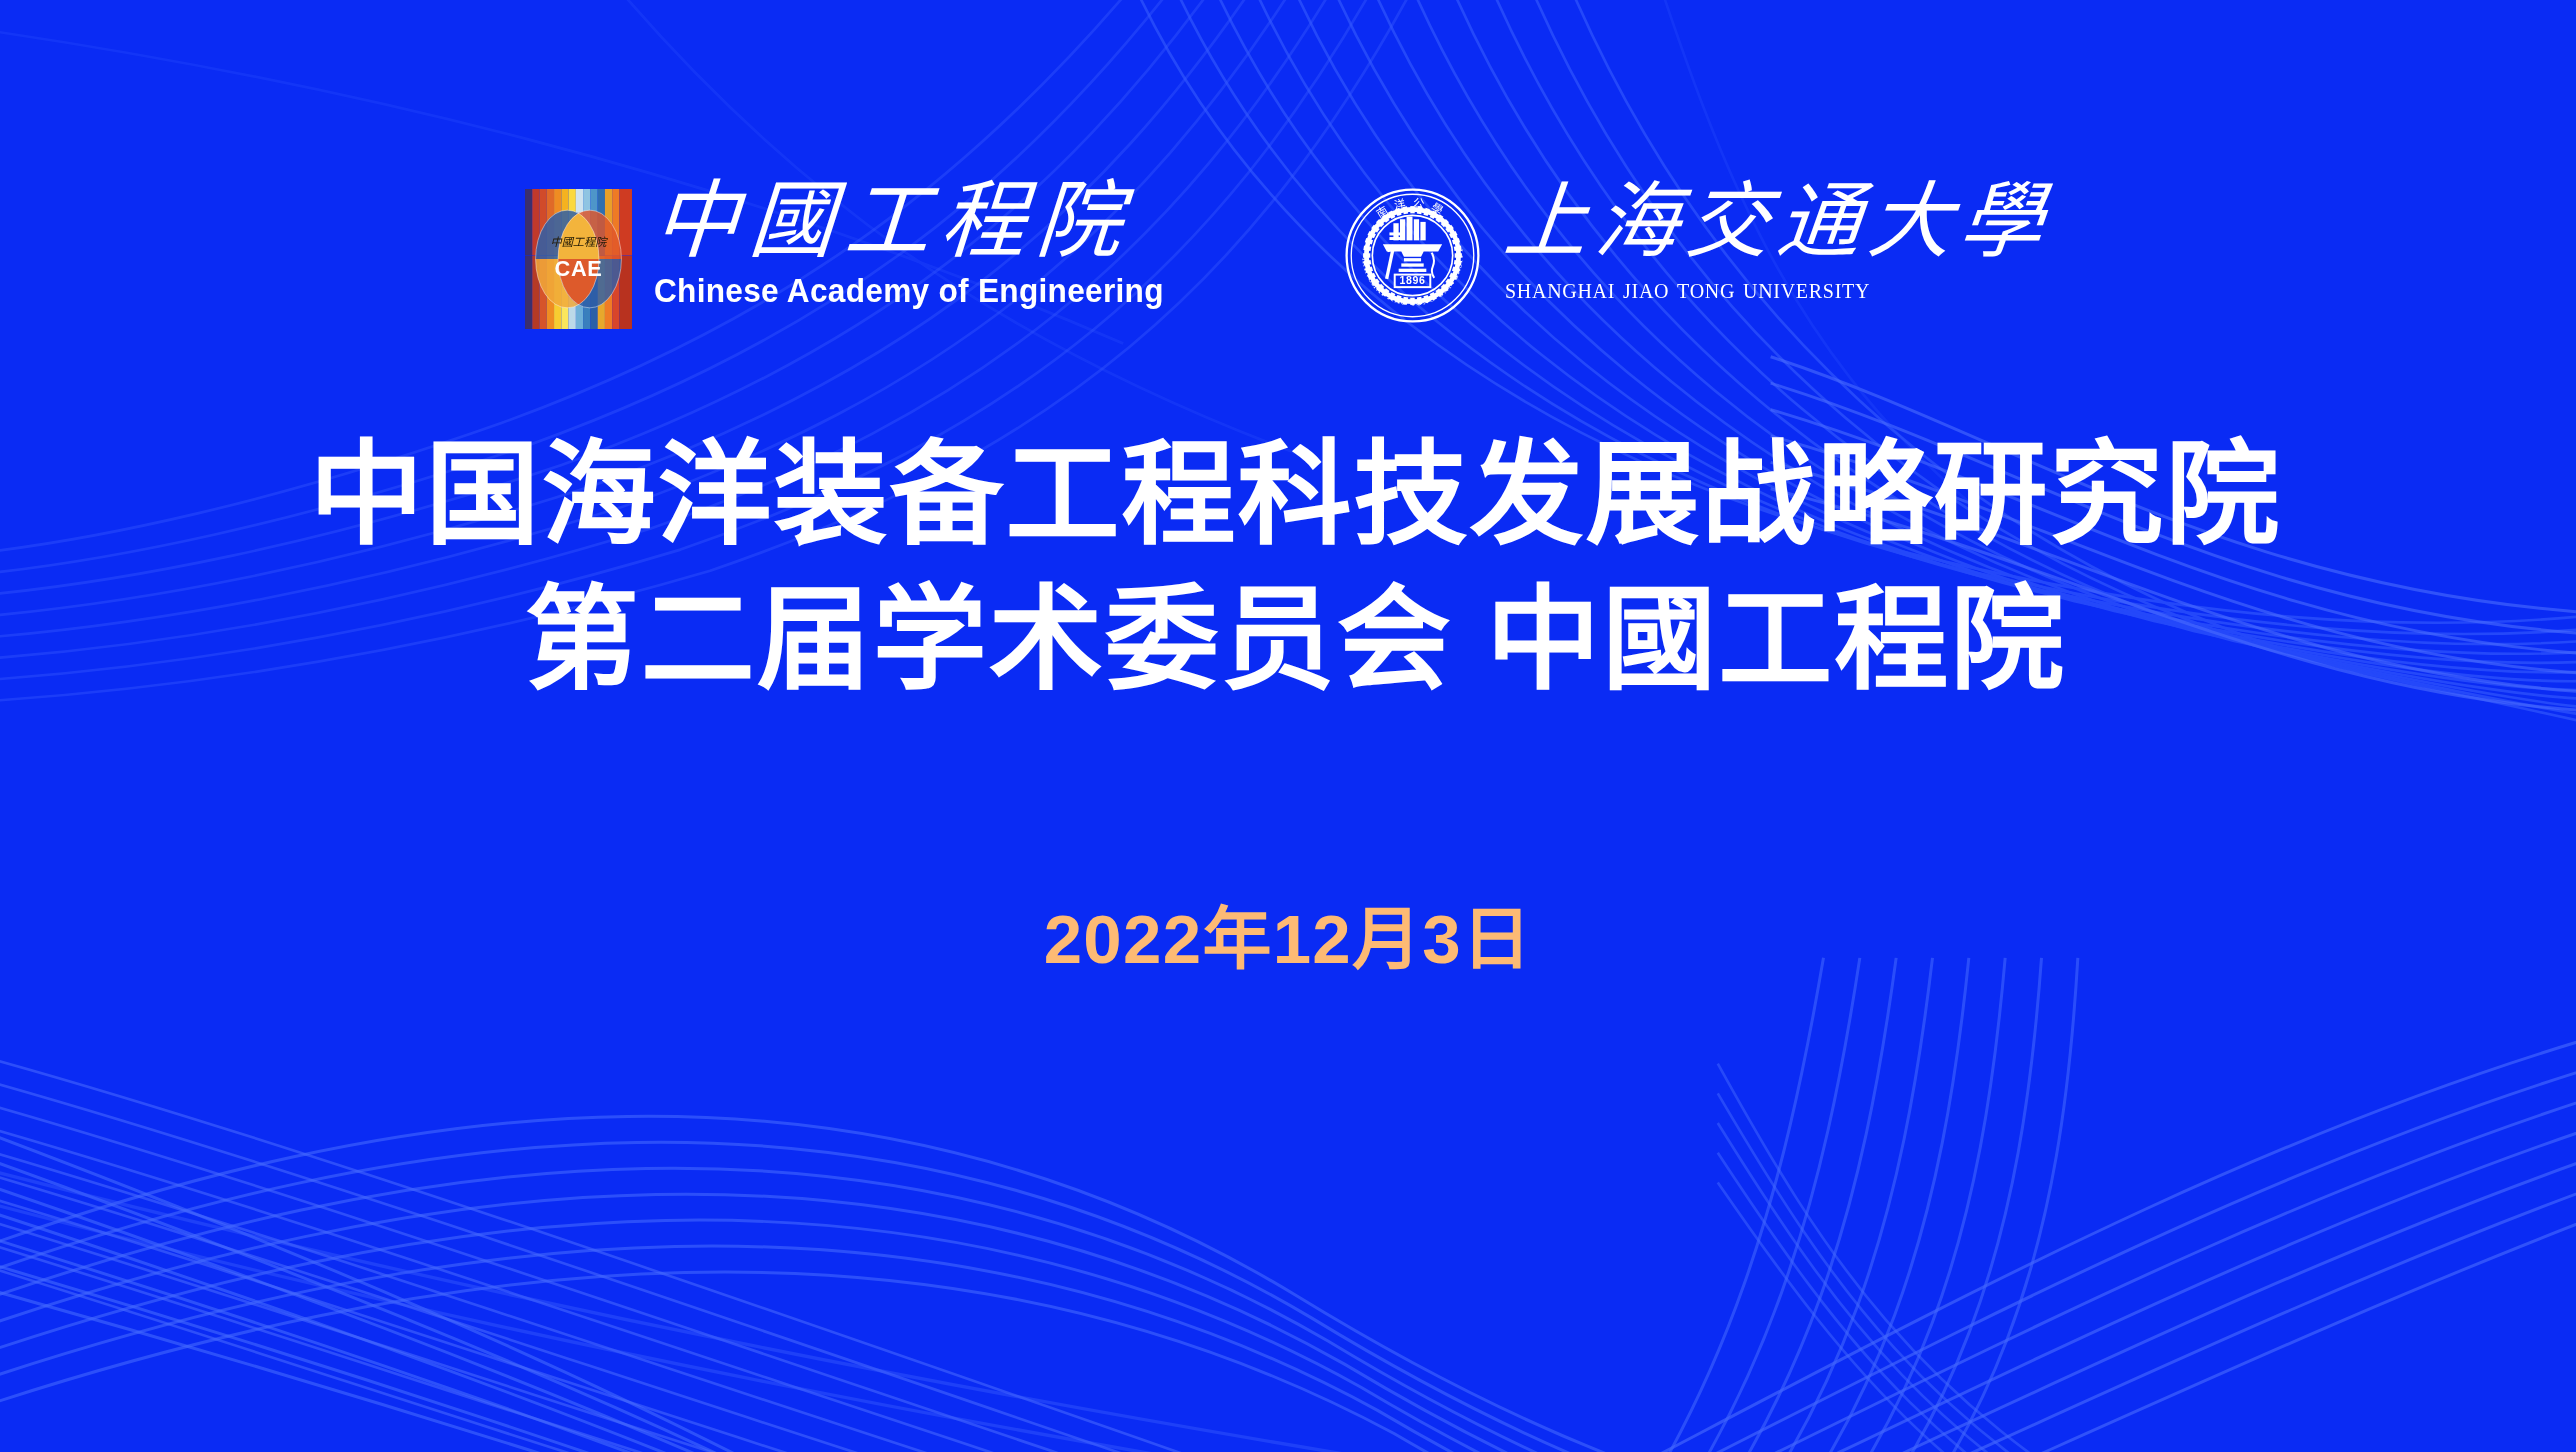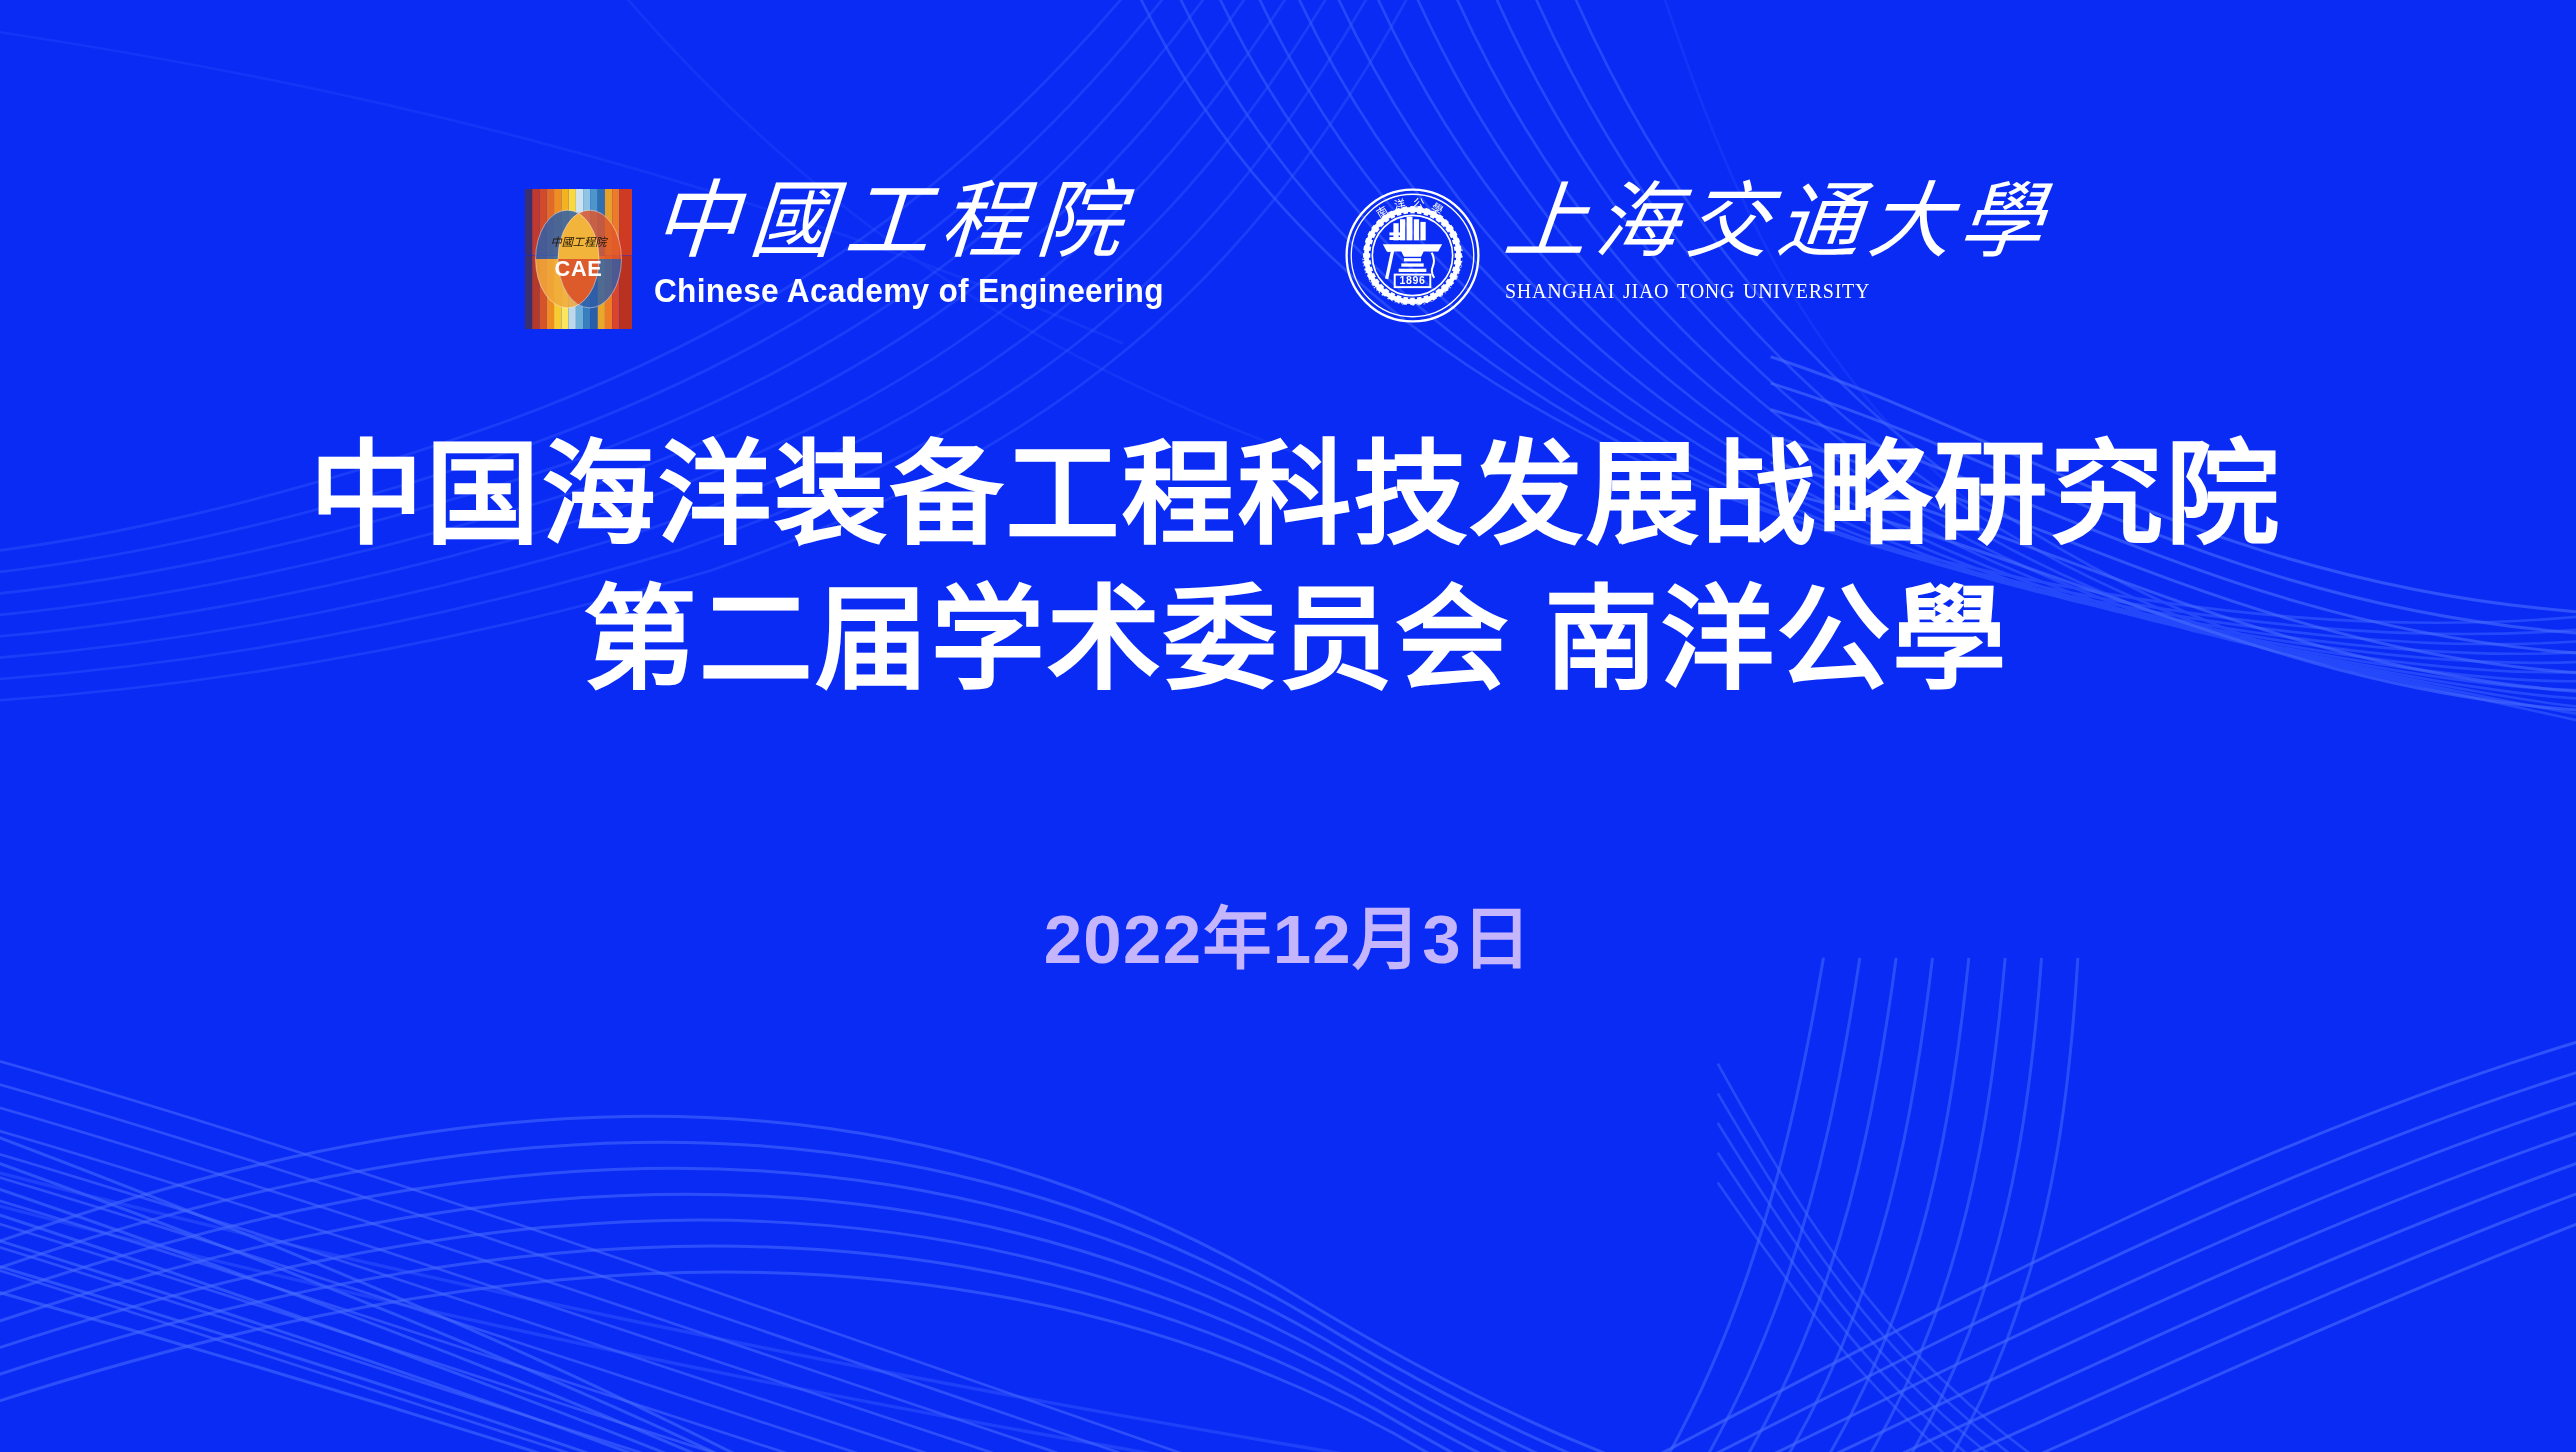--- a/index.html
+++ b/index.html
@@ -143,21 +143,21 @@
     margin-left: 15px;
   }
 
   
   .event-date {
     position: absolute;
     top: 883px;
     left: 0;
     width: 100%;
     text-align: center;
-    color: #c4b5fd;
+    color: #fdba74;
     font-size: 69px;
     font-weight: bold;
     letter-spacing: 1.3px;
     font-family: "Liberation Sans", "DejaVu Sans", sans-serif;
   }
 </style>
 </head>
 <body>
 
 <div id="stage">
@@ -471,19 +471,19 @@
 
       <div class="sjtu-text-col">
         <div class="sjtu-cn">上海交通大學</div>
         <div class="sjtu-en">Shanghai Jiao Tong University</div>
       </div>
     </div>
   </div>
 
   <div class="headline">
     <div class="headline-line">中国海洋装备工程科技发展战略研究院</div>
-    <div class="headline-line">第二届学术委员会 南洋公學</div>
+    <div class="headline-line">第二届学术委员会 中國工程院</div>
   </div>
 
   <div class="event-date">2022年12月3日</div>
 
 </div>
 
 
 </body></html>

